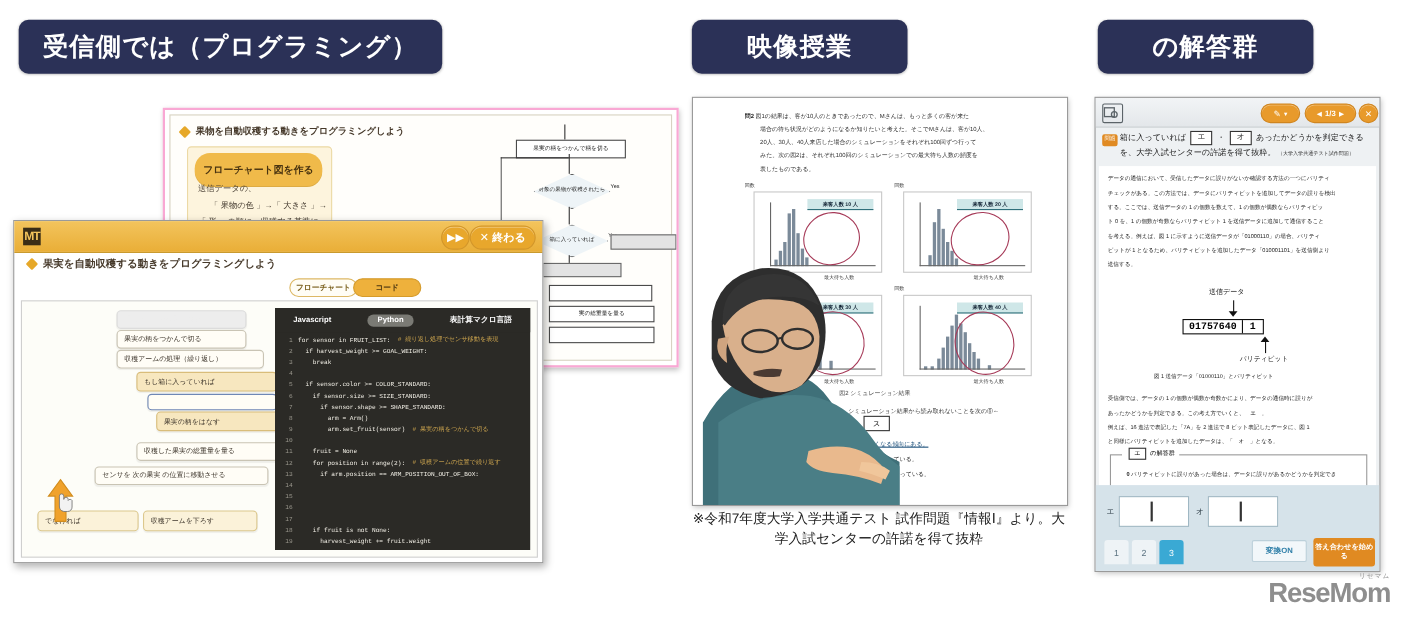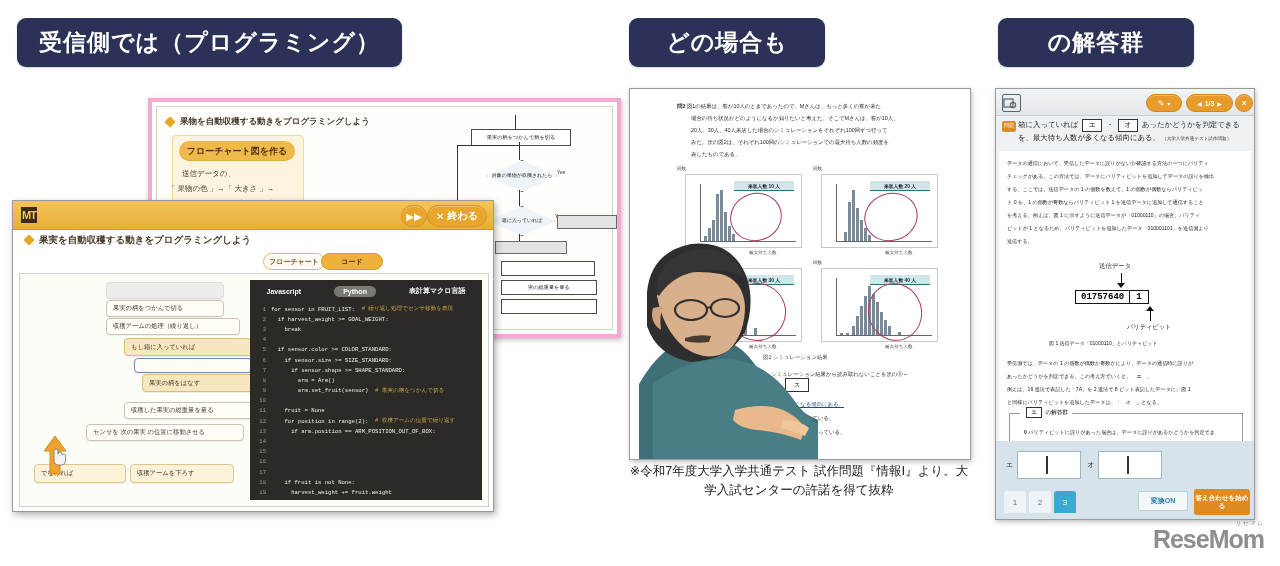--- a/index.html
+++ b/index.html
@@ -14,21 +14,21 @@
   .badge{
     position:absolute;background:#2b3157;color:#fff;border-radius:9px;
     display:flex;align-items:center;justify-content:center;
     font-weight:bold;letter-spacing:1px;box-shadow:0 1px 2px rgba(0,0,0,.2);
   }
   #badge-work{left:17px;top:18px;width:385px;height:49px;font-size:23px;}
   #badge-video{left:629px;top:18px;width:196px;height:49px;font-size:23px;}
   #badge-drill{left:998px;top:18px;width:196px;height:49px;font-size:23px;}
 
   .paper{
-    position:absolute;background:#fdfdfb;border:4px solid #f9a8d4;
+    position:absolute;background:#fdfdfb;border:2px solid #f9a8d4;
     box-shadow:1px 2px 5px rgba(0,0,0,.25);
   }
   
   #work-back{left:148px;top:98px;width:465px;height:232px;background:#fff;}
   #work-back-inner{position:absolute;inset:4px;border:1px solid #d8d2c2;background:#fffefb;}
   .wtitle{
     position:absolute;font-size:8.5px;color:#46392a;font-weight:bold;white-space:nowrap;
   }
   .diamond-bullet{
     position:absolute;width:8px;height:8px;background:#e6a829;transform:rotate(45deg);
@@ -197,35 +197,35 @@
   #resemom .ruby{font-size:6px;letter-spacing:1px;}
   #resemom .name{font-size:25px;font-weight:bold;letter-spacing:-1px;line-height:.95;}
 </style>
 </head>
 <body>
 
 <div class="badge" id="badge-work">
   <span>受信側では（プログラミング）</span>
 </div>
 <div class="badge" id="badge-video">
-  <span>どの場合も</span>
+  <span>映像授業</span>
 </div>
 <div class="badge" id="badge-drill">
   <span>の解答群</span>
 </div>
 
 <div class="paper" id="work-back">
   <div id="work-back-inner">
     <span class="diamond-bullet" style="left:9px;top:11px;"></span>
     <div class="wtitle" style="left:23px;top:9px;">果物を自動収穫する動きをプログラミングしよう</div>
 
     <div class="lesson-card" style="left:15px;top:28px;width:130px;height:200px;"></div>
-    <div class="lesson-head" style="left:22px;top:34px;width:116px;height:20px;">フローチャート図を作る</div>
+    <div class="lesson-head" style="left:22px;top:34px;width:116px;height:31px;">フローチャート図を作る</div>
     <div class="lesson-line" style="left:25px;top:62px;">送信データの、</div>
-    <div class="lesson-line" style="left:11px;top:77px;">「 果物の色 」→「 大きさ 」→</div>
+    <div class="lesson-line" style="left:36px;top:77px;">「 果物の色 」→「 大きさ 」→</div>
     <div class="lesson-line" style="left:25px;top:92px;">「 形 」の順に、収穫する基準に</div>
     <div class="lesson-line" style="left:25px;top:107px;">当てはまるかチェックしよう。</div>
 
     <div id="flow-area">
       <div class="fline" style="left:58px;top:0px;width:1px;height:14px;"></div>
       <div class="fbox" style="left:14px;top:14px;width:96px;height:13px;">果実の柄をつかんで柄を切る</div>
       <div class="fline" style="left:62px;top:27px;width:1px;height:18px;"></div>
       <div class="fline" style="left:0px;top:30px;width:62px;height:1px;"></div>
       <div class="fline" style="left:0px;top:30px;width:1px;height:70px;"></div>
       <div class="fdia" style="left:30px;top:45px;width:68px;height:30px;
@@ -523,21 +523,21 @@
   <div id="drill-qhead">
     <div class="dtxt">
       <span class="qtag">問題</span>
       <span>箱に入っていれば</span>
       <span class="inline-box">エ</span>
       <span>・</span>
       <span class="inline-box">オ</span>
       <span>あったかどうかを判定できる</span>
     </div>
     <div class="dtxt" style="padding-left:16px;">
-      <span>を、最大待ち人数が多くなる傾向にある。</span>
+      <span>を、大学入試センターの許諾を得て抜粋。</span>
       <span class="src-note">（大学入学共通テスト試作問題）</span>
     </div>
   </div>
 
   <div id="drill-paper">
     <div class="ptxt" style="left:8px;top:8px;">データの通信において、受信したデータに誤りがないか確認する方法の一つにパリティ</div>
     <div class="ptxt" style="left:8px;top:21px;">チェックがある。この方法では、データにパリティビットを追加してデータの誤りを検出</div>
     <div class="ptxt" style="left:8px;top:34px;">する。ここでは、送信データの 1 の個数を数えて、1 の個数が偶数ならパリティビッ</div>
     <div class="ptxt" style="left:8px;top:47px;">ト 0 を、1 の個数が奇数ならパリティビット 1 を送信データに追加して通信すること</div>
     <div class="ptxt" style="left:8px;top:60px;">を考える。例えば、図 1 に示すように送信データが「01000110」の場合、パリティ</div>

